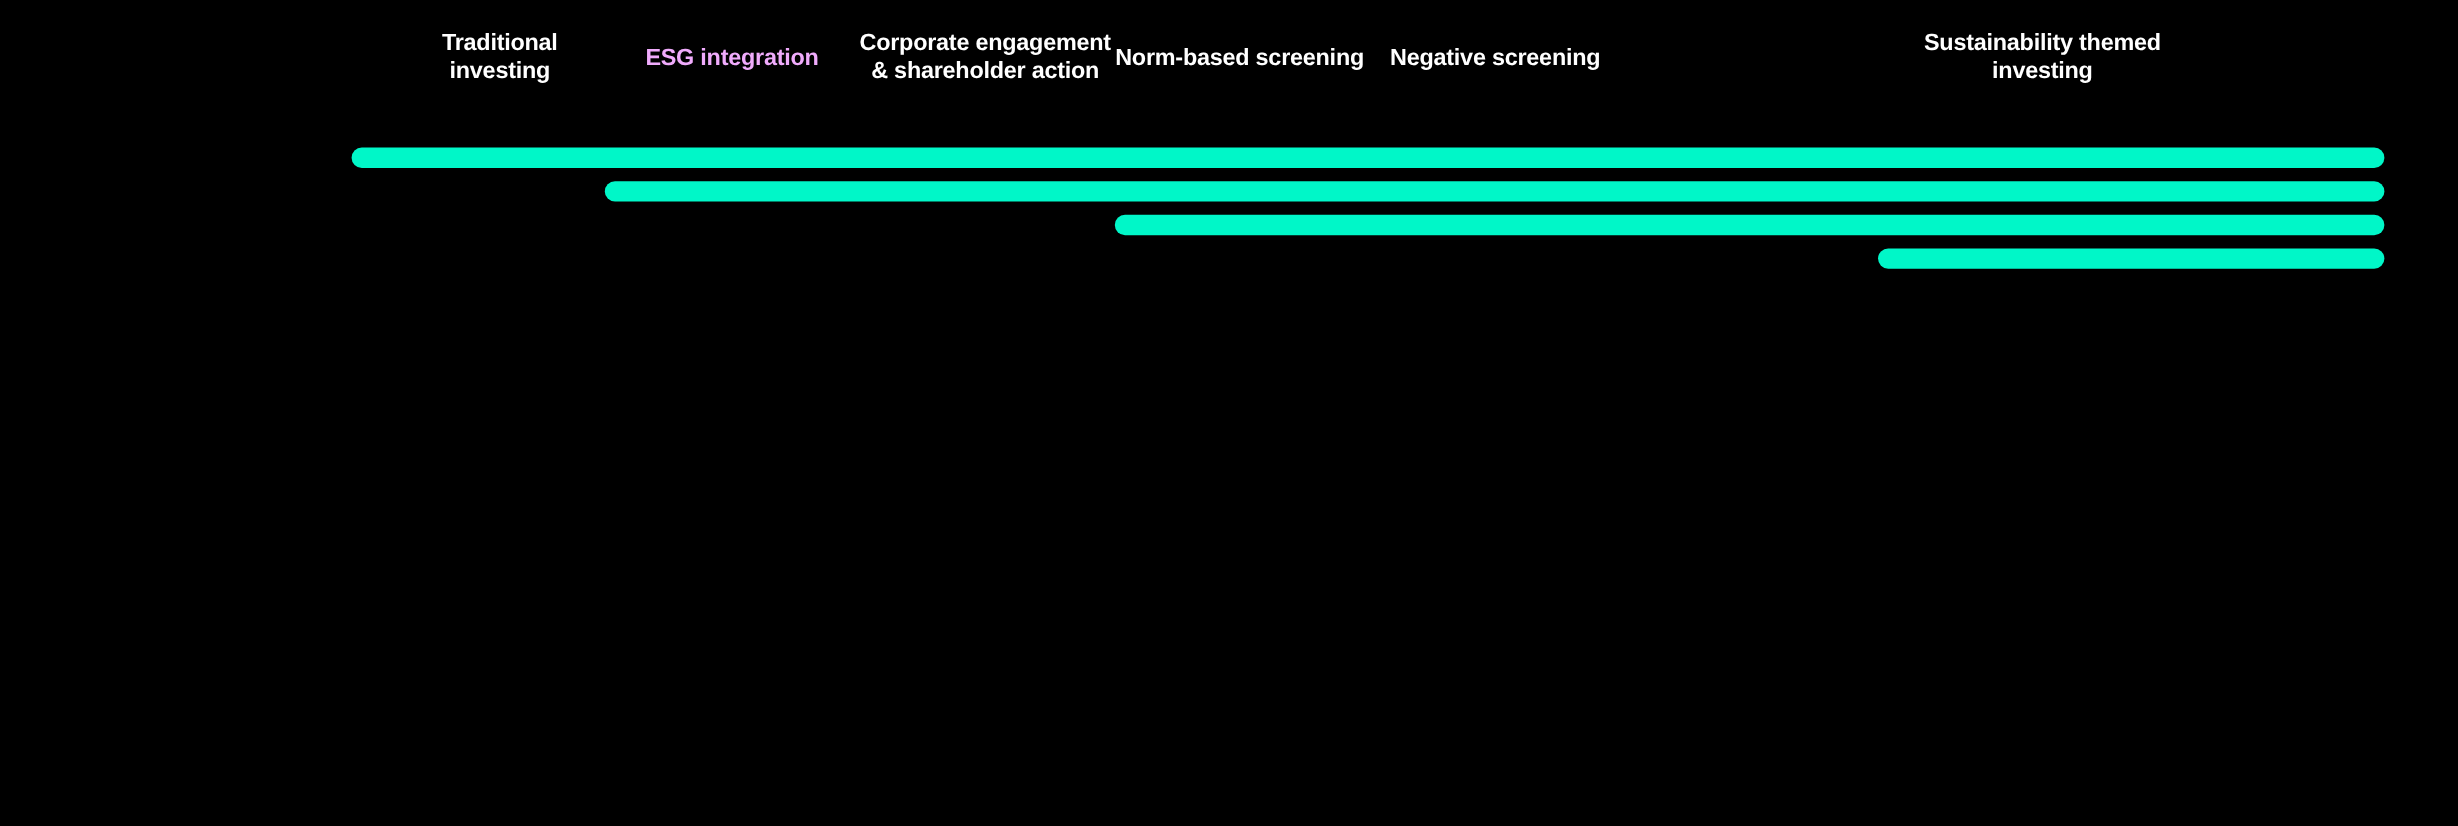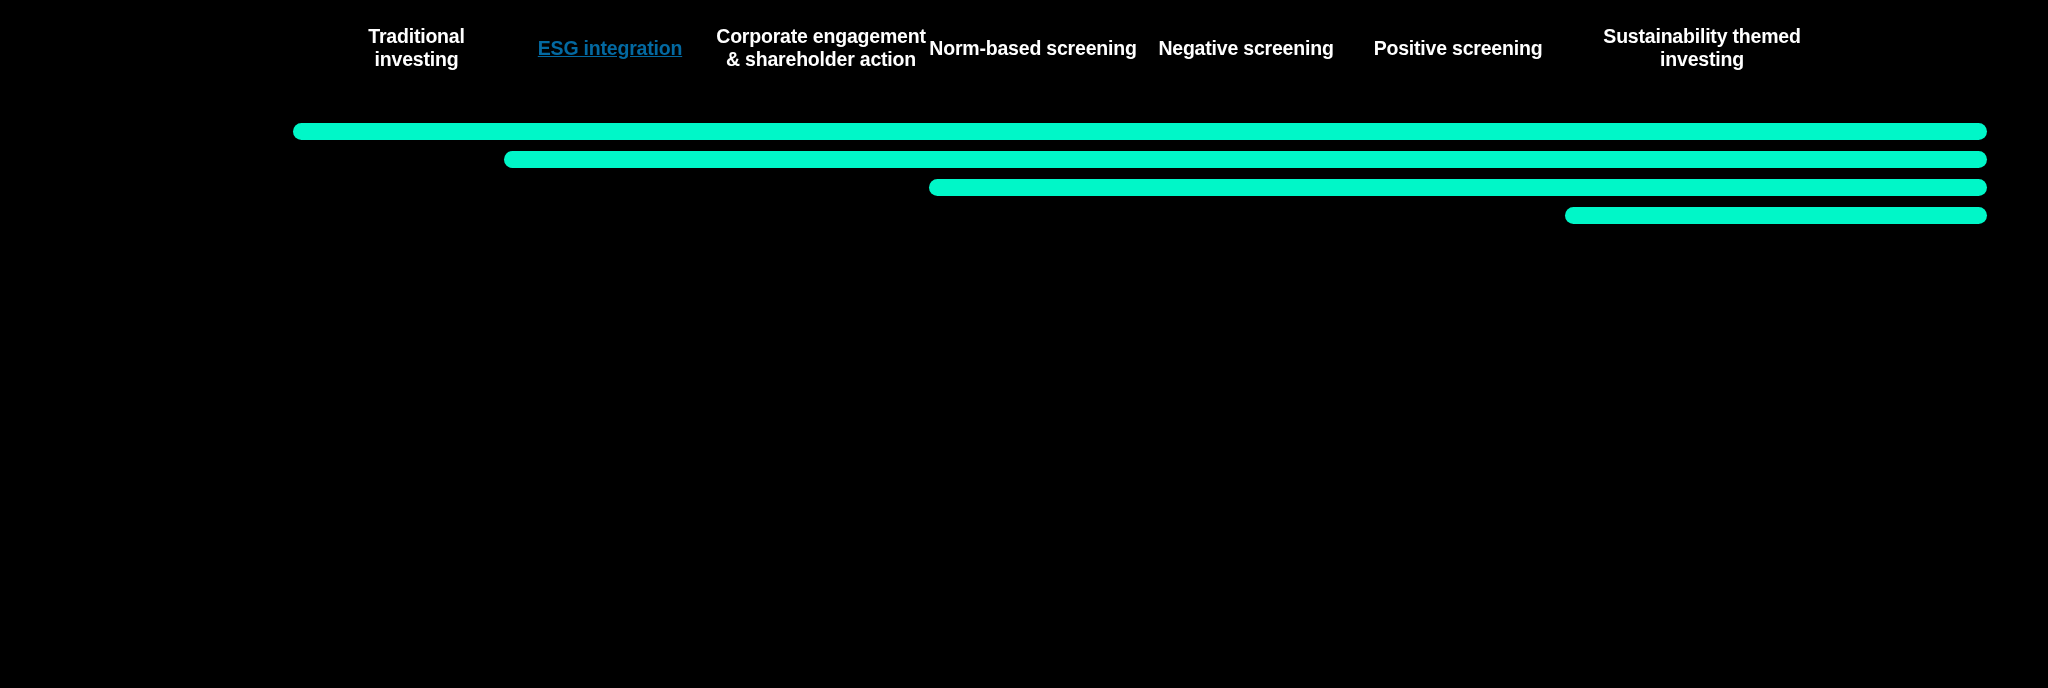--- a/index.html
+++ b/index.html
@@ -78,34 +78,31 @@
 </head>
 <body>
 
 <div class="chart" style="background: rgb(0, 0, 0);">
 
   <div class="header-row">
     <div class="col-label" style="left: 292px; width: 212px;">
       <span class="txt" style="color: rgb(255, 255, 255); margin-left: 37px;">Traditional investing</span>
     </div>
     <div class="col-label" style="left: 504px; width: 212px;">
-      <span class="txt" style="color: #0369a1; text-decoration: underline;">ESG integration</span>
+      <span class="txt" style="color: #f0abfc;">ESG integration</span>
     </div>
     <div class="col-label" style="left: 715px; width: 212px;">
       <span class="txt" style="color: rgb(255, 255, 255);">Corporate engagement
 &amp; shareholder action</span>
     </div>
     <div class="col-label" style="left: 927px; width: 212px;">
       <span class="txt" style="color: rgb(255, 255, 255);">Norm-based screening</span>
     </div>
     <div class="col-label" style="left: 1140px; width: 212px;">
       <span class="txt" style="color: rgb(255, 255, 255);">Negative screening</span>
-    </div>
-    <div class="col-label" style="left: 1352px; width: 212px;">
-      <span class="txt" style="color: rgb(255, 255, 255);">Positive screening</span>
     </div>
     <div class="col-label" style="left: 1596px; width: 212px;">
       <span class="txt" style="color: rgb(255, 255, 255);">Sustainability themed
 investing</span>
     </div>
   </div>
 
   <div class="bars">
     <div class="bar-track" style="top:5px;">
       <div class="bar" style="left: 293px; width: 1694px; background: rgb(0, 247, 200);"></div>

